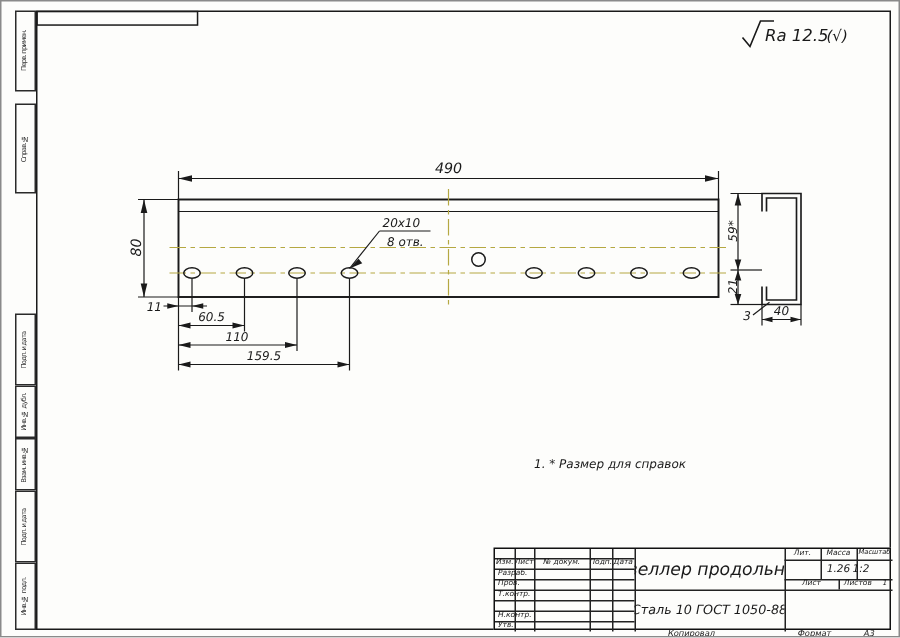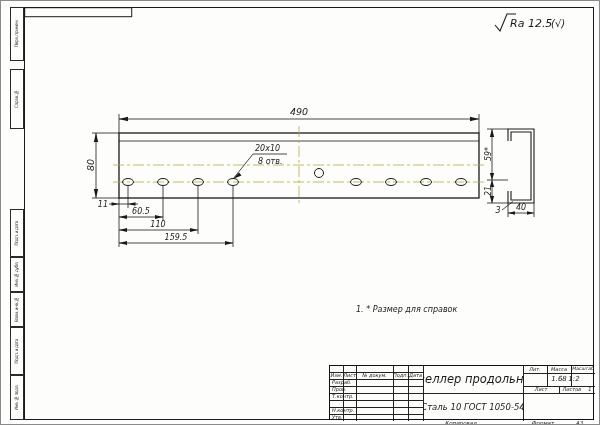--- a/index.html
+++ b/index.html
@@ -192,26 +192,26 @@
     <span class="tl" style="left:63px;top:6px;width:15px;height:7px">Подп.</span>
     <span class="tl" style="left:78px;top:6px;width:15px;height:7px">Дата</span>
 
     <span class="tl tll" style="left:0;top:13px;width:26px;height:7px">Разраб.</span>
     <span class="tl tll" style="left:0;top:20px;width:26px;height:7px">Пров.</span>
     <span class="tl tll" style="left:0;top:27px;width:26px;height:7px">Т.контр.</span>
     <span class="tl tll" style="left:0;top:41px;width:26px;height:7px">Н.контр.</span>
     <span class="tl tll" style="left:0;top:48px;width:26px;height:7px">Утв.</span>
 
     <div class="tl" style="left:93px;top:0;width:100px;height:27px;font-size:11.5px">Швеллер продольный</div>
-    <div class="tl" style="left:93px;top:27px;width:100px;height:28px;font-size:8.5px">Сталь 10  ГОСТ 1050-54</div>
+    <div class="tl" style="left:93px;top:27px;width:100px;height:28px;font-size:8.5px">Сталь 10  ГОСТ 1050-88</div>
 
     <span class="tl" style="left:193px;top:0;width:24px;height:7px">Лит.</span>
     <span class="tl" style="left:217px;top:0;width:24px;height:7px">Масса</span>
     <span class="tl" style="left:241px;top:0;width:24px;height:7px;font-size:4.5px">Масштаб</span>
-    <span class="tl" style="left:217px;top:7px;width:24px;height:13px;font-size:7px">1.68</span>
+    <span class="tl" style="left:217px;top:7px;width:24px;height:13px;font-size:7px">1.26</span>
     <span class="tl" style="left:232px;top:7px;width:24px;height:13px;font-size:7px">1:2</span>
 
     <span class="tl" style="left:193px;top:20px;width:36px;height:7px">Лист</span>
     <span class="tl" style="left:229px;top:20px;width:36px;height:7px;justify-content:space-around">
       <span>Листов</span>
       <span>1</span>
     </span>
   </div>
 
   <div class="btxt" style="left:420px;top:418px;width:80px;height:7px">Копировал</div>

